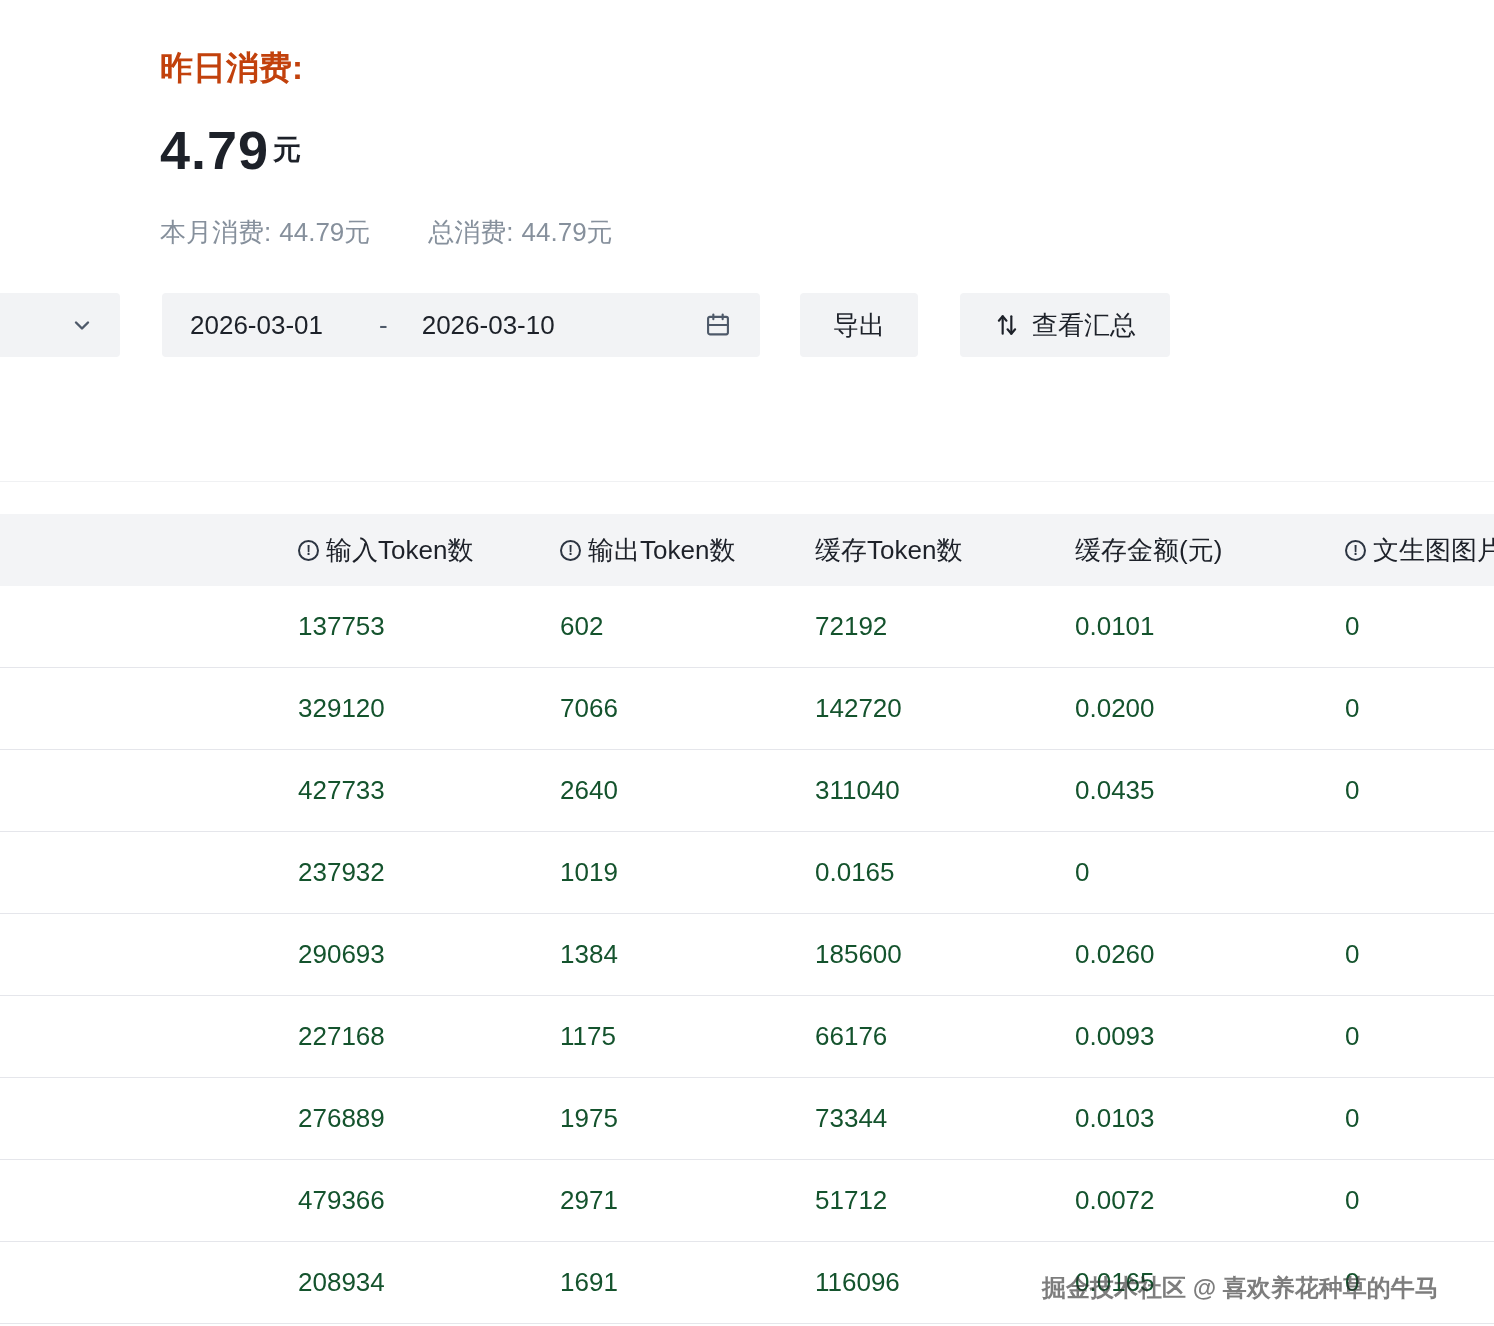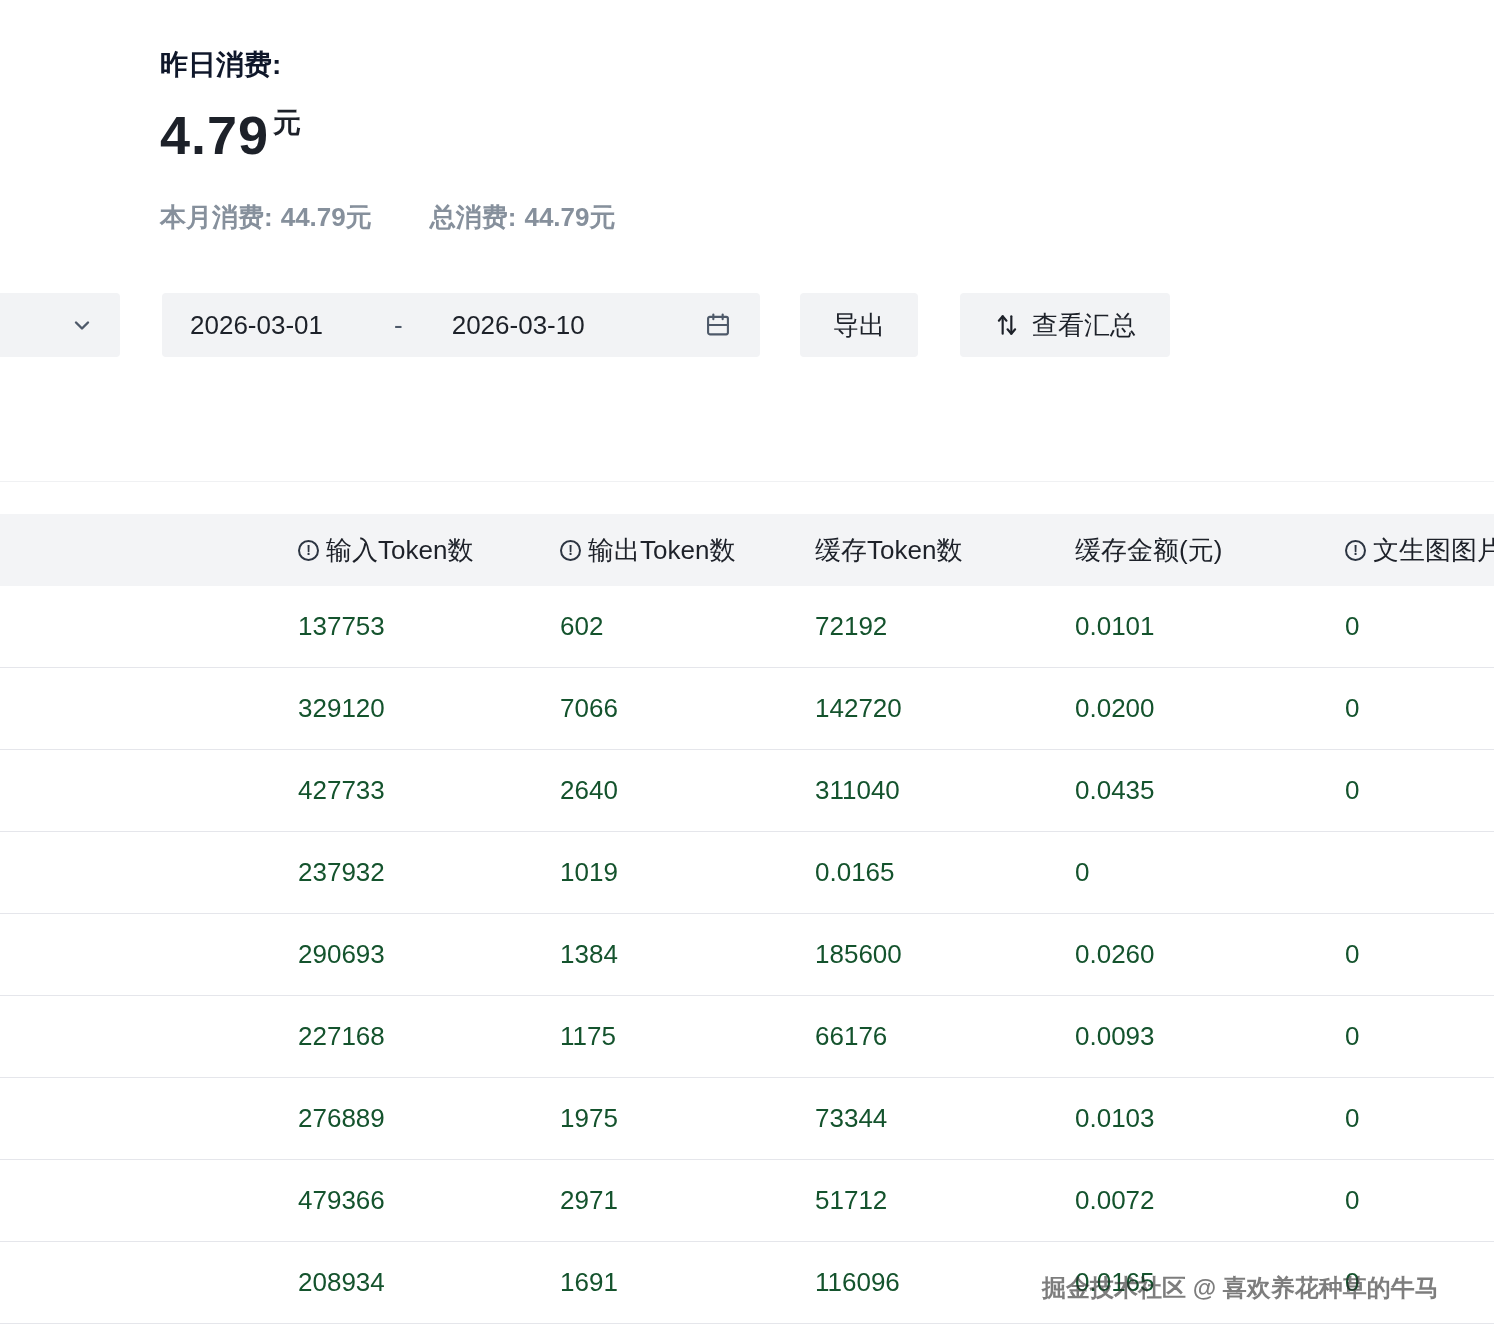--- a/index.html
+++ b/index.html
@@ -8,41 +8,40 @@
     overflow: hidden;
     background: #ffffff;
     font-family: "Liberation Sans", "DejaVu Sans", sans-serif;
     color: #1d2129;
     position: relative;
   }
   .page { position: relative; width: 1494px; height: 1326px; }
 
   
   .summary { position: absolute; left: 160px; top: 46px; }
-  .y-label { font-size: 28px; font-weight: 700; color: #0f172a; }
-  .y-value { margin-top: 20px; display: flex; align-items: flex-start; }
+  .y-label { font-size: 33px; font-weight: 700; color: #c2410c; }
+  .y-value { margin-top: 28px; display: flex; align-items: center; }
   .y-value .num { font-size: 54px; font-weight: 700; letter-spacing: 1px; }
   .y-value .unit { font-size: 28px; font-weight: 700; margin-left: 4px; }
   .sub-row { margin-top: 34px; display: flex; font-size: 26px; color: #86909c; }
-  .sub-item { margin-right: 58px; font-weight: bold; }
+  .sub-item { margin-right: 58px; }
   .sub-item .lbl { margin-right: 8px; }
 
   
   .filters { position: absolute; left: 0; top: 293px; width: 100%; height: 64px; }
   .ctl {
     background: #f2f3f5;
     border-radius: 4px;
     height: 64px;
     display: flex;
     align-items: center;
     font-size: 26px;
     color: #1d2129;
     border: none;
     cursor: pointer;
-    gap: 15px;
   }
   .select-partial {
     position: absolute; left: -60px; width: 180px;
     justify-content: flex-end; padding-right: 26px;
   }
   .date-range {
     position: absolute; left: 162px; width: 598px;
     padding: 0 28px;
   }
   .date-range .sep { flex: 0 0 auto; margin: 0 34px 0 56px; color: #4e5969; }

